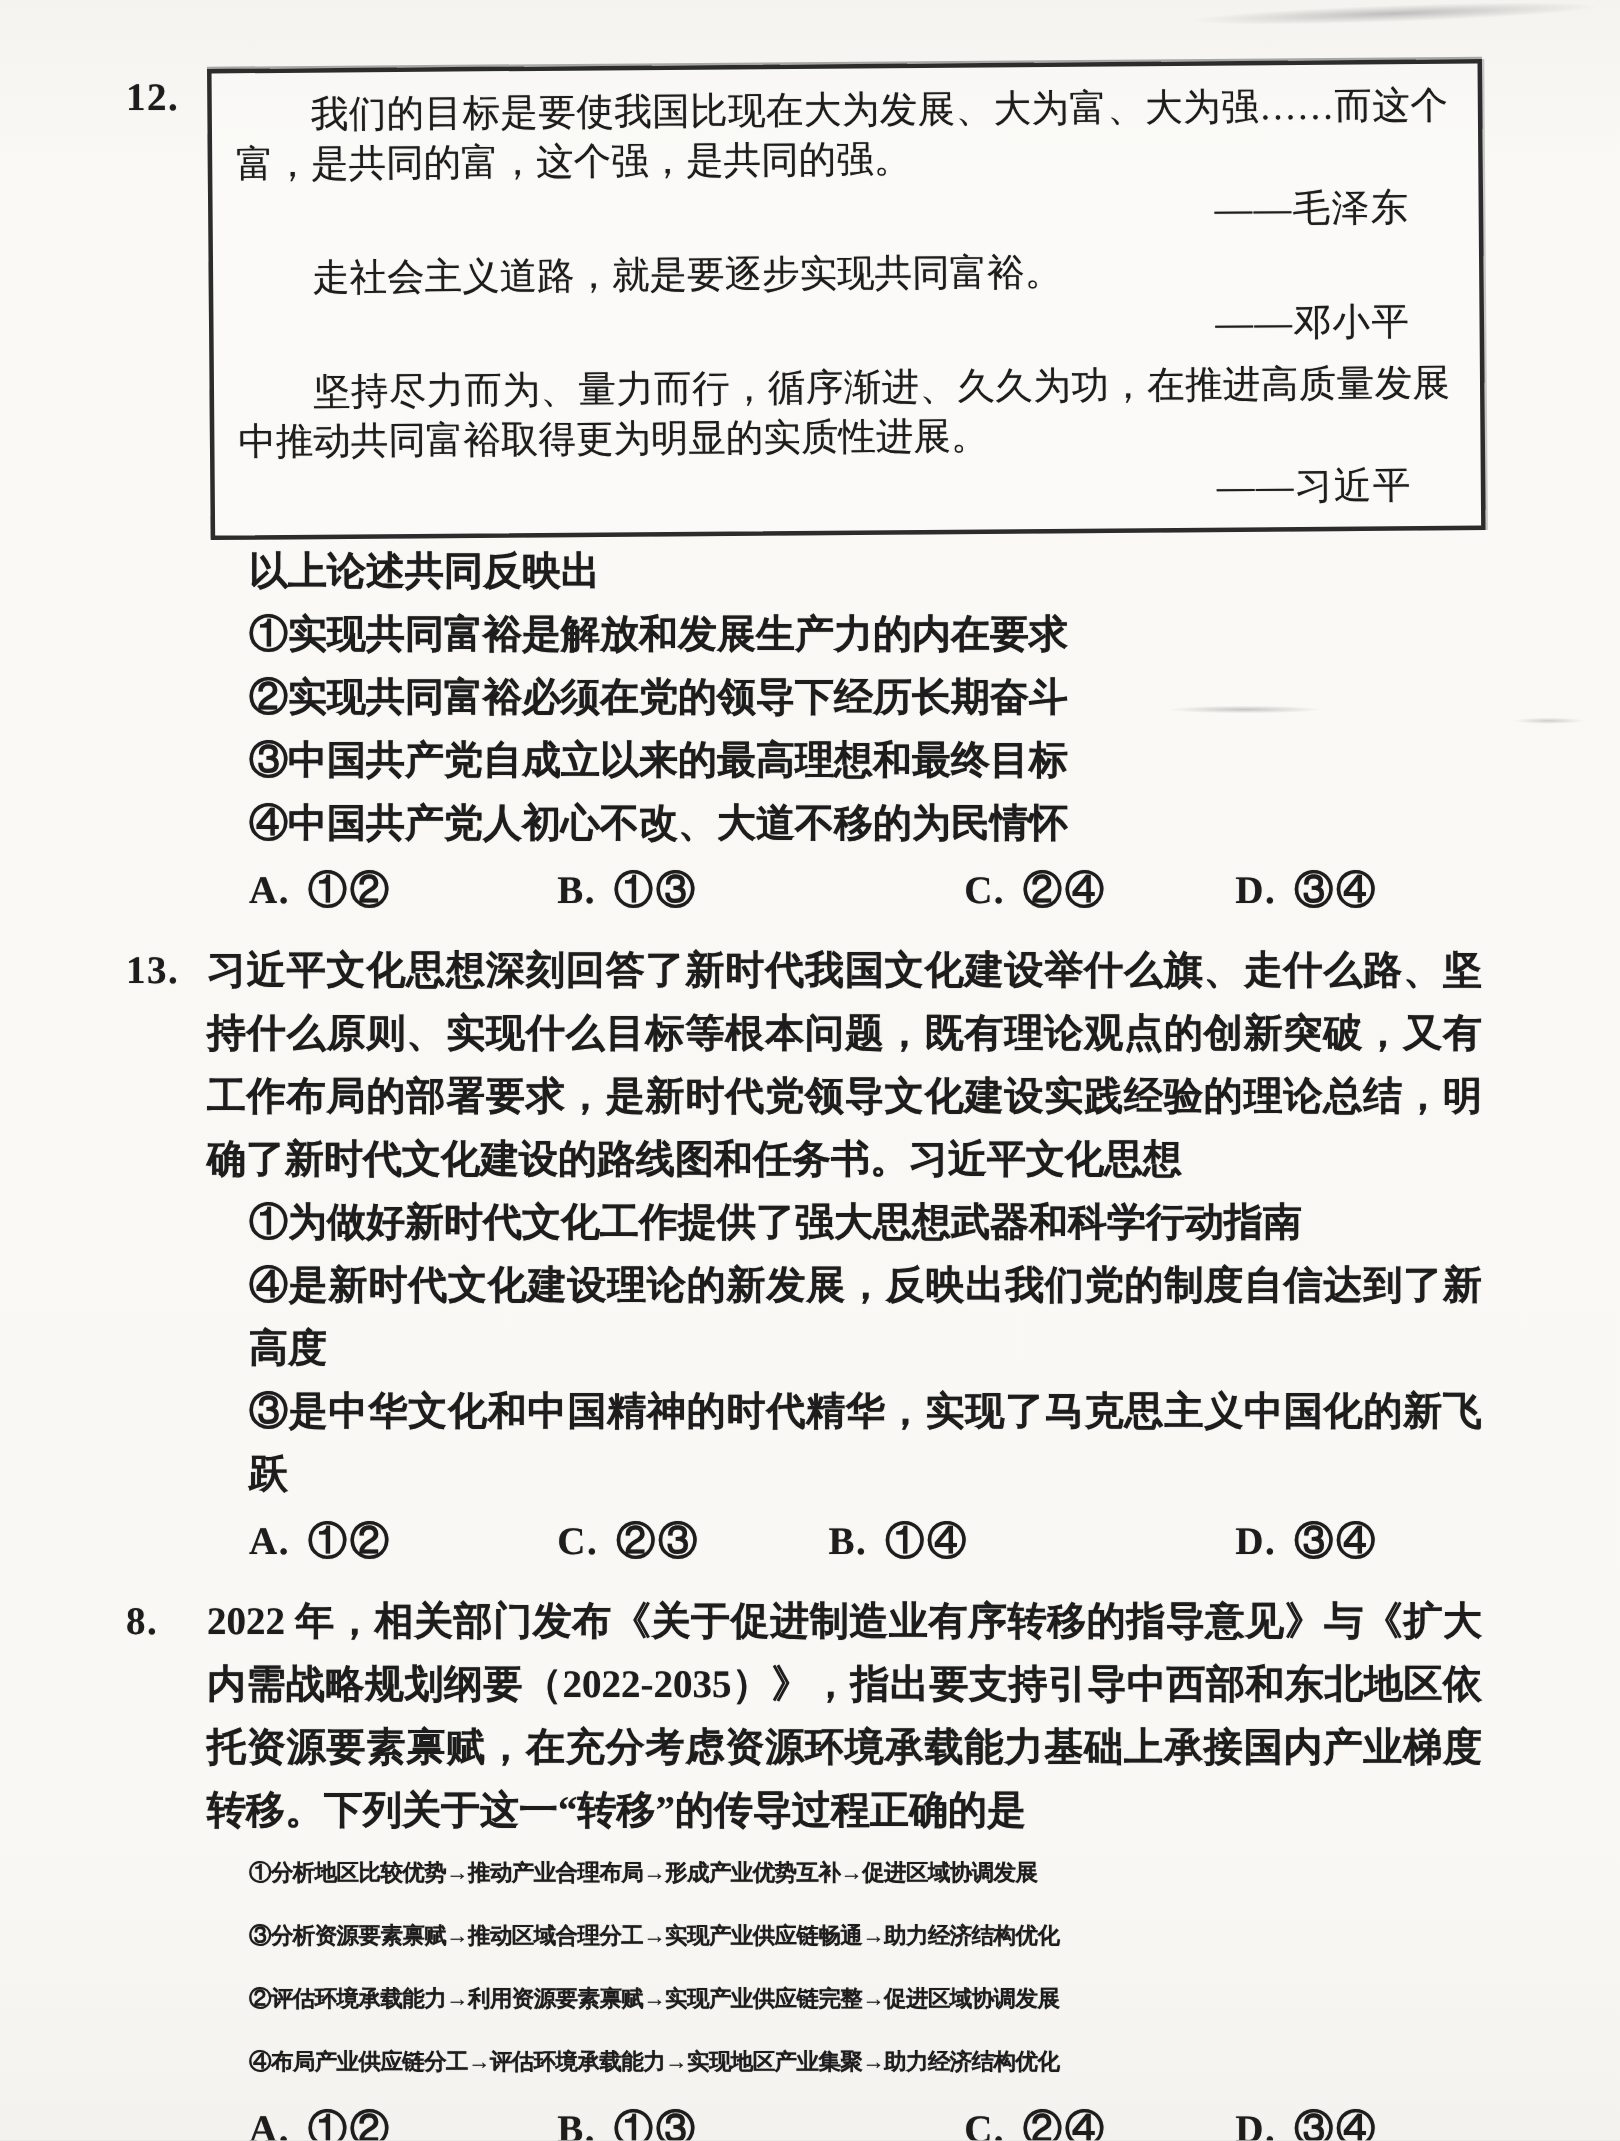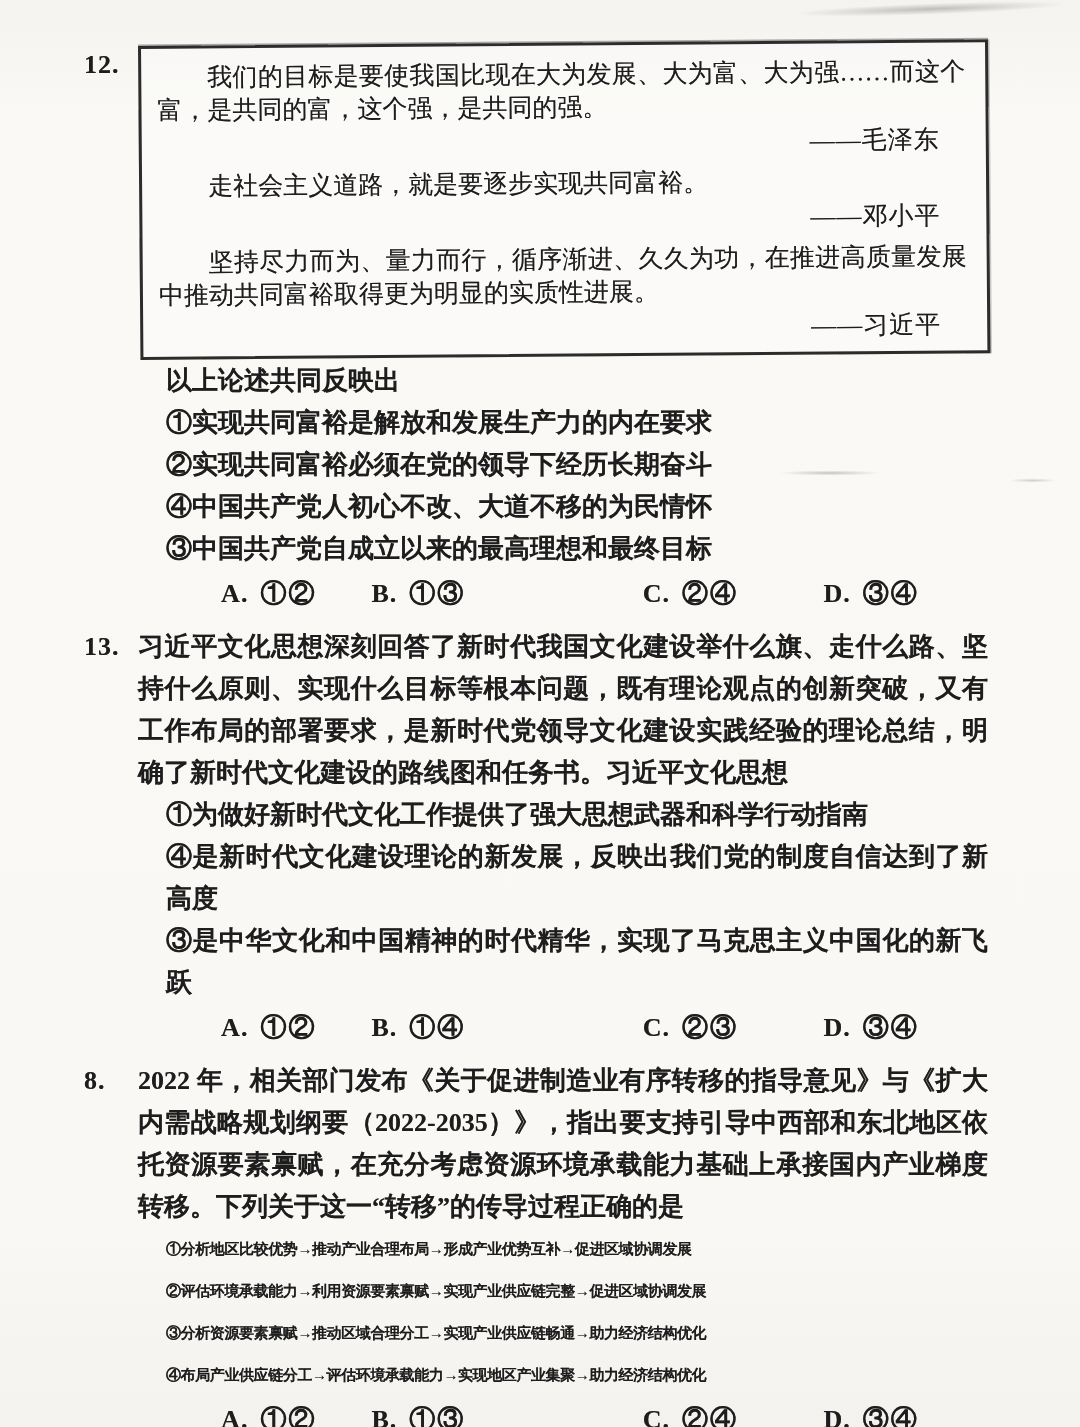--- a/index.html
+++ b/index.html
@@ -89,21 +89,21 @@
     letter-spacing: -0.4px;
     white-space: nowrap;
   }
 
   .choices {
     display: flex;
     margin: 2px 0 0 0;
     line-height: 44px;
   }
   .choice { display: inline-block; }
-  .choice-a { flex: 0 0 25%; text-align: center; }
+  .choice-a { flex: 0 0 25%; }
   .choice-b { flex: 0 0 33%; }
   .choice-c { flex: 0 0 22%; }
   .choice-d { flex: 1 1 auto; }
   .choice-label { font-weight: 700; margin-right: 12px; letter-spacing: 1px; }
   .choice-value { letter-spacing: 2px; }
 </style>
 </head>
 <body>
 
 <div class="sheet">
@@ -120,58 +120,58 @@
         <p class="quote-text">走社会主义道路，就是要逐步实现共同富裕。</p>
         <p class="quote-author">——邓小平</p>
         <p class="quote-text">坚持尽力而为、量力而行，循序渐进、久久为功，在推进高质量发展中推动共同富裕取得更为明显的实质性进展。</p>
         <p class="quote-author">——习近平</p>
       </div>
     </div>
     <div class="q-content">
       <p class="option-line stem-line">以上论述共同反映出</p>
       <p class="option-line">①实现共同富裕是解放和发展生产力的内在要求</p>
       <p class="option-line">②实现共同富裕必须在党的领导下经历长期奋斗</p>
+      <p class="option-line">③中国共产党自成立以来的最高理想和最终目标</p>
       <p class="option-line">④中国共产党人初心不改、大道不移的为民情怀</p>
-      <p class="option-line">③中国共产党自成立以来的最高理想和最终目标</p>
       <div class="choices">
         <span class="choice choice-a"><span class="choice-label">A.</span><span class="choice-value">①②</span></span>
         <span class="choice choice-b"><span class="choice-label">B.</span><span class="choice-value">①③</span></span>
         <span class="choice choice-c"><span class="choice-label">C.</span><span class="choice-value">②④</span></span>
         <span class="choice choice-d"><span class="choice-label">D.</span><span class="choice-value">③④</span></span>
       </div>
     </div>
   </section>
 
   <section class="question">
     <div class="q-head">
       <span class="q-num">13.</span>
       <p class="q-stem">习近平文化思想深刻回答了新时代我国文化建设举什么旗、走什么路、坚持什么原则、实现什么目标等根本问题，既有理论观点的创新突破，又有工作布局的部署要求，是新时代党领导文化建设实践经验的理论总结，明确了新时代文化建设的路线图和任务书。习近平文化思想</p>
     </div>
     <div class="q-content">
       <p class="option-line">①为做好新时代文化工作提供了强大思想武器和科学行动指南</p>
       <p class="option-line">④是新时代文化建设理论的新发展，反映出我们党的制度自信达到了新高度</p>
       <p class="option-line">③是中华文化和中国精神的时代精华，实现了马克思主义中国化的新飞跃</p>
       <div class="choices">
         <span class="choice choice-a"><span class="choice-label">A.</span><span class="choice-value">①②</span></span>
+        <span class="choice choice-c"><span class="choice-label">C.</span><span class="choice-value">②③</span></span>
         <span class="choice choice-b"><span class="choice-label">B.</span><span class="choice-value">①④</span></span>
-        <span class="choice choice-c"><span class="choice-label">C.</span><span class="choice-value">②③</span></span>
         <span class="choice choice-d"><span class="choice-label">D.</span><span class="choice-value">③④</span></span>
       </div>
     </div>
   </section>
 
   <section class="question">
     <div class="q-head">
       <span class="q-num">8.</span>
       <p class="q-stem">2022 年，相关部门发布《关于促进制造业有序转移的指导意见》与《扩大内需战略规划纲要（2022-2035）》，指出要支持引导中西部和东北地区依托资源要素禀赋，在充分考虑资源环境承载能力基础上承接国内产业梯度转移。下列关于这一“转移”的传导过程正确的是</p>
     </div>
     <div class="q-content">
       <p class="option-line option-chain">①分析地区比较优势→推动产业合理布局→形成产业优势互补→促进区域协调发展</p>
+      <p class="option-line option-chain">③分析资源要素禀赋→推动区域合理分工→实现产业供应链畅通→助力经济结构优化</p>
       <p class="option-line option-chain">②评估环境承载能力→利用资源要素禀赋→实现产业供应链完整→促进区域协调发展</p>
-      <p class="option-line option-chain">③分析资源要素禀赋→推动区域合理分工→实现产业供应链畅通→助力经济结构优化</p>
       <p class="option-line option-chain">④布局产业供应链分工→评估环境承载能力→实现地区产业集聚→助力经济结构优化</p>
       <div class="choices">
         <span class="choice choice-a"><span class="choice-label">A.</span><span class="choice-value">①②</span></span>
         <span class="choice choice-b"><span class="choice-label">B.</span><span class="choice-value">①③</span></span>
         <span class="choice choice-c"><span class="choice-label">C.</span><span class="choice-value">②④</span></span>
         <span class="choice choice-d"><span class="choice-label">D.</span><span class="choice-value">③④</span></span>
       </div>
     </div>
   </section>
 

